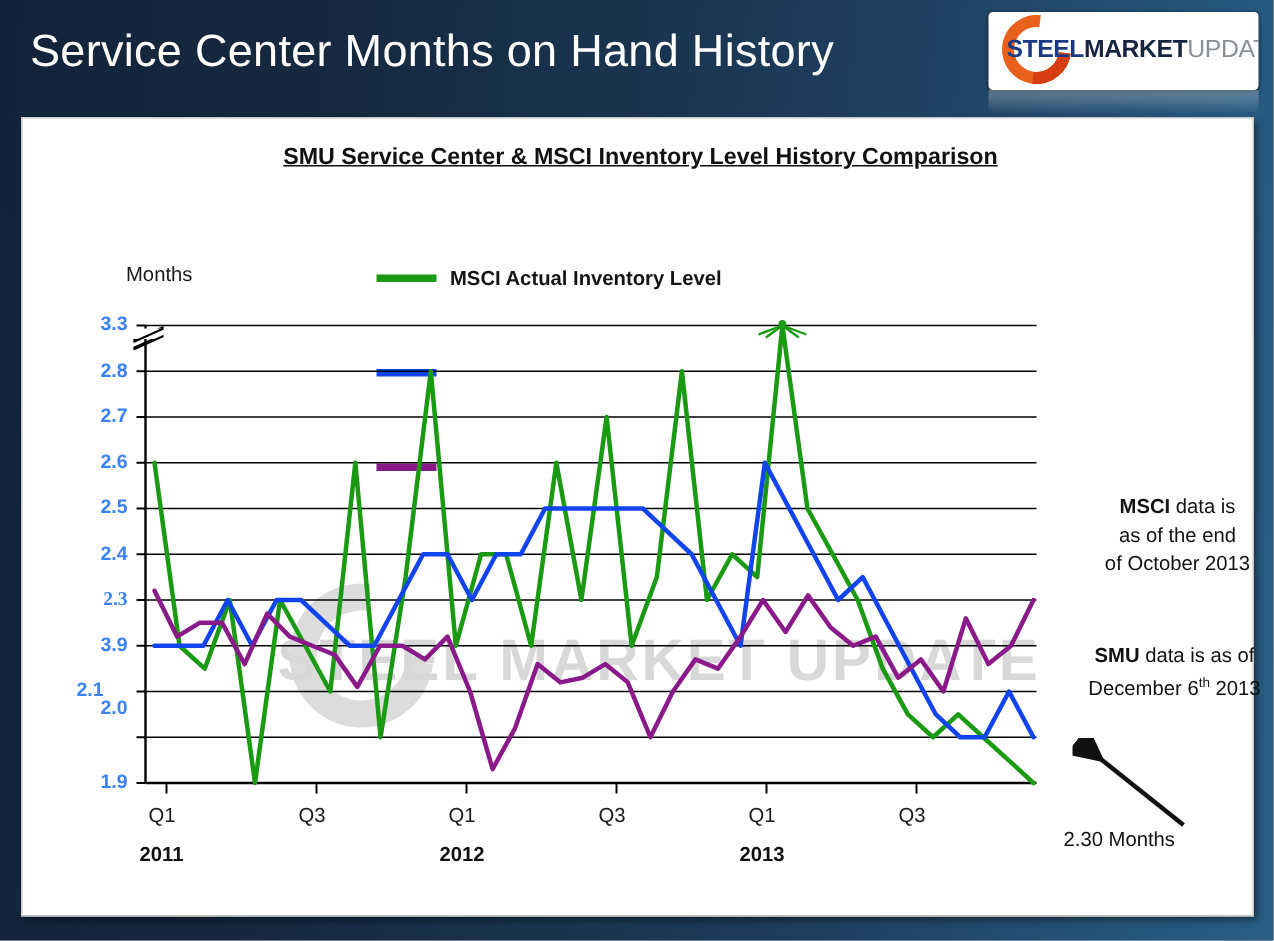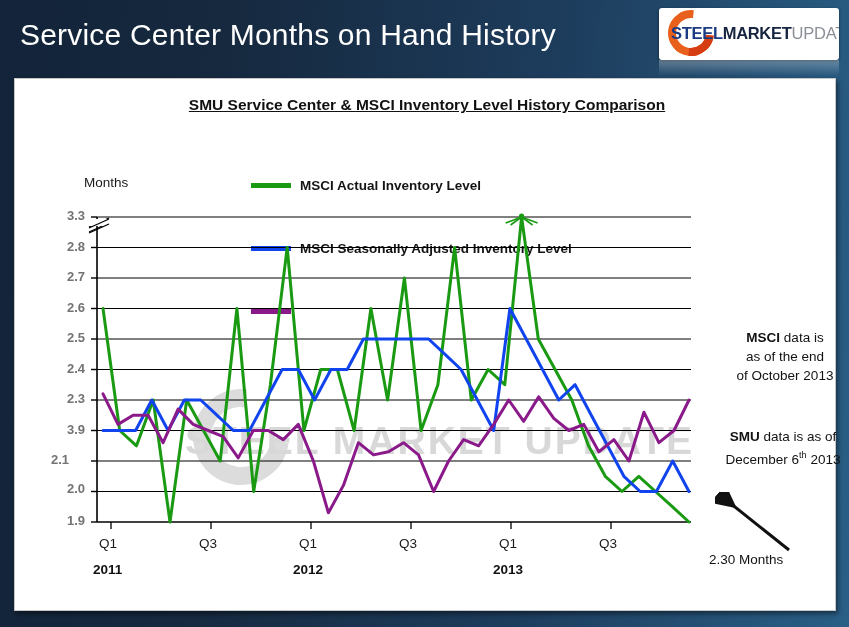--- a/index.html
+++ b/index.html
@@ -73,21 +73,21 @@
   
   #months-label{
     position:absolute;left:57px;top:96px;
     font-size:13.5px;color:#1a1a1a;margin-left:12px;
   }
   
   #plot-wrap{position:absolute;left:0;top:0;width:822px;height:533px;}
   #plot-svg{position:absolute;left:0;top:0;}
   .ytick{
     position:absolute;text-align:right;width:40px;
-    font-size:13px;font-weight:bold;color:#737373;
+    font-size:13px;font-weight:bold;color:#3b82f6;
   }
   .xq{position:absolute;font-size:13.5px;color:#1b1b1b;}
   .xyear{position:absolute;font-size:13.5px;font-weight:bold;color:#111;}
   
   #watermark{
     position:absolute;left:130px;top:298px;width:520px;height:120px;
     pointer-events:none;
   }
   #wm-text{
     position:absolute;left:40px;top:42px;
@@ -133,21 +133,20 @@
 
     <div id="chart-title">SMU Service Center &amp; MSCI Inventory Level History Comparison</div>
 
     <div id="legend">
       <div class="legend-row">
         <span class="legend-swatch" style="background:#1a9a12"></span>
         <span class="legend-label">MSCI Actual Inventory Level</span>
       </div>
       <div class="legend-row">
         <span class="legend-swatch" style="background:#1144ee"></span>
-        <span class="legend-label">MSCI Seasonally Adjusted Inventory Level</span>
       </div>
       <div class="legend-row">
         <span class="legend-swatch" style="background:#8a1a8a"></span>
       </div>
     </div>
 
     <div id="months-label">Months</div>
 
     <div id="watermark">
       <div id="wm-arc"></div>
@@ -199,24 +198,24 @@
           <line x1="506.5714285714286" y1="138" x2="517.5714285714287" y2="146" stroke="#1a9a12" stroke-width="1.6"></line>
           <circle cx="506.5714285714286" cy="137" r="2.6" fill="#1a9a12"></circle>
         </svg>
       <div id="ytick-host">
           <div class="ytick" style="left: 30px; top: 129px;">3.3</div>
           <div class="ytick" style="left: 30px; top: 159.5px;">2.8</div>
           <div class="ytick" style="left: 30px; top: 190px;">2.7</div>
           <div class="ytick" style="left: 30px; top: 220.5px;">2.6</div>
           <div class="ytick" style="left: 30px; top: 251px;">2.5</div>
           <div class="ytick" style="left: 30px; top: 281.5px;">2.4</div>
-          <div class="ytick" style="left: 30px; top: 312px;">2.3</div>
+          <div class="ytick" style="left: 30px; top: 312px; font-family: Liberation Serif, serif;">2.3</div>
           <div class="ytick" style="left: 30px; top: 342.5px;">3.9</div>
           <div class="ytick" style="left: 14px; top: 373px;">2.1</div>
-          <div class="ytick" style="left: 30px; top: 402px;">2.0</div>
+          <div class="ytick" style="left: 30px; top: 385px;">2.0</div>
           <div class="ytick" style="left: 30px; top: 434px;">1.9</div>
         </div>
       <div id="xtick-host">
           <div class="xq" style="left: 84px; top: 457px;">Q1</div>
           <div class="xq" style="left: 184px; top: 457px;">Q3</div>
           <div class="xq" style="left: 284px; top: 457px;">Q1</div>
           <div class="xq" style="left: 384px; top: 457px;">Q3</div>
           <div class="xq" style="left: 484px; top: 457px;">Q1</div>
           <div class="xq" style="left: 584px; top: 457px;">Q3</div>
           <div class="xyear" style="left: 78px; top: 483px;">2011</div>

